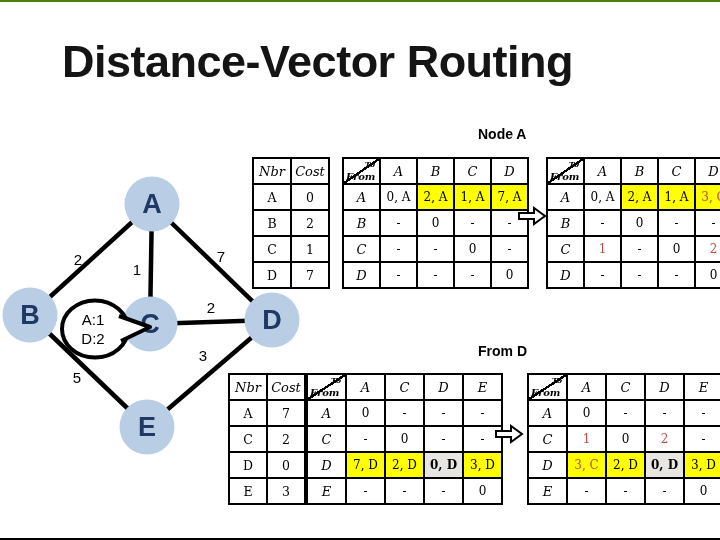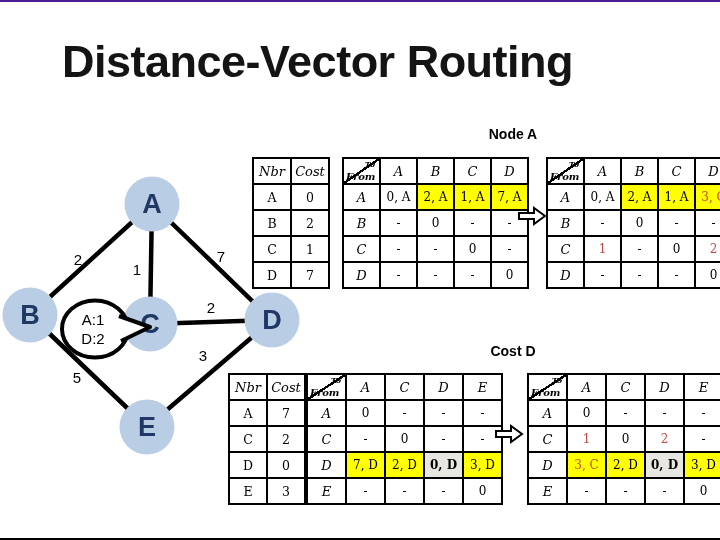--- a/index.html
+++ b/index.html
@@ -1,22 +1,22 @@
 <!DOCTYPE html>
 <html style="--hl: #FFFF00; --selfbg: #E7E6E1; --chg: #BE4B48;"><head>
 <meta charset="utf-8">
 <style>
   html,body{margin:0;padding:0;}
   body{width:720px;height:540px;position:relative;background:#fff;overflow:hidden;
        font-family:"Liberation Sans",sans-serif;}
   .slide{position:absolute;left:0;top:0;width:720px;height:540px;box-sizing:border-box;
-         border-top:2px solid #4c1d95;border-bottom:2px solid #000;}
+         border-top:2px solid #4d7c0f;border-bottom:2px solid #000;}
   .title{position:absolute;left:62px;top:34px;font-size:45px;font-weight:bold;color:#141414;
          letter-spacing:-0.5px;white-space:nowrap;}
-  .seclabel{position:absolute;width:70px;font-size:14px;font-weight:bold;color:#000;white-space:nowrap;text-align:center;}
+  .seclabel{position:absolute;width:70px;font-size:14px;font-weight:bold;color:#000;white-space:nowrap;}
   #nodeA-label{left:478px;top:124px;}
   #nodeD-label{left:478px;top:341px;}
 
   svg.graph{position:absolute;left:0;top:130px;}
 
   table.tbl{border-collapse:collapse;position:absolute;background:#fff;table-layout:fixed;}
   .tbl th,.tbl td{border:2px solid #000;height:24px;padding:0;text-align:center;vertical-align:middle;
                   font-family:"DejaVu Serif",serif;font-weight:normal;overflow:hidden;}
   .tbl th{font-style:italic;font-size:13px;color:#000;}
   .tbl td{font-size:12px;color:#000;}
@@ -46,21 +46,21 @@
   #mtxD2{left:527px;top:371px;}
 </style>
 </head>
 <body>
 
 <div class="slide">
 
   <div class="title">Distance-Vector Routing</div>
 
   <div class="seclabel" id="nodeA-label">Node A</div>
-  <div class="seclabel" id="nodeD-label">Cost D</div>
+  <div class="seclabel" id="nodeD-label">From D</div>
 
   <svg class="graph" width="330" height="350" viewBox="0 0 330 350">
     <g stroke="#000" stroke-width="4.5" stroke-linecap="round">
       <line x1="152" y1="72" x2="30" y2="183"></line>
       <line x1="152" y1="72" x2="150" y2="192"></line>
       <line x1="152" y1="72" x2="272" y2="188"></line>
       <line x1="150" y1="192" x2="272" y2="188"></line>
       <line x1="272" y1="188" x2="147" y2="295"></line>
       <line x1="30" y1="183" x2="147" y2="295"></line>
     </g>

